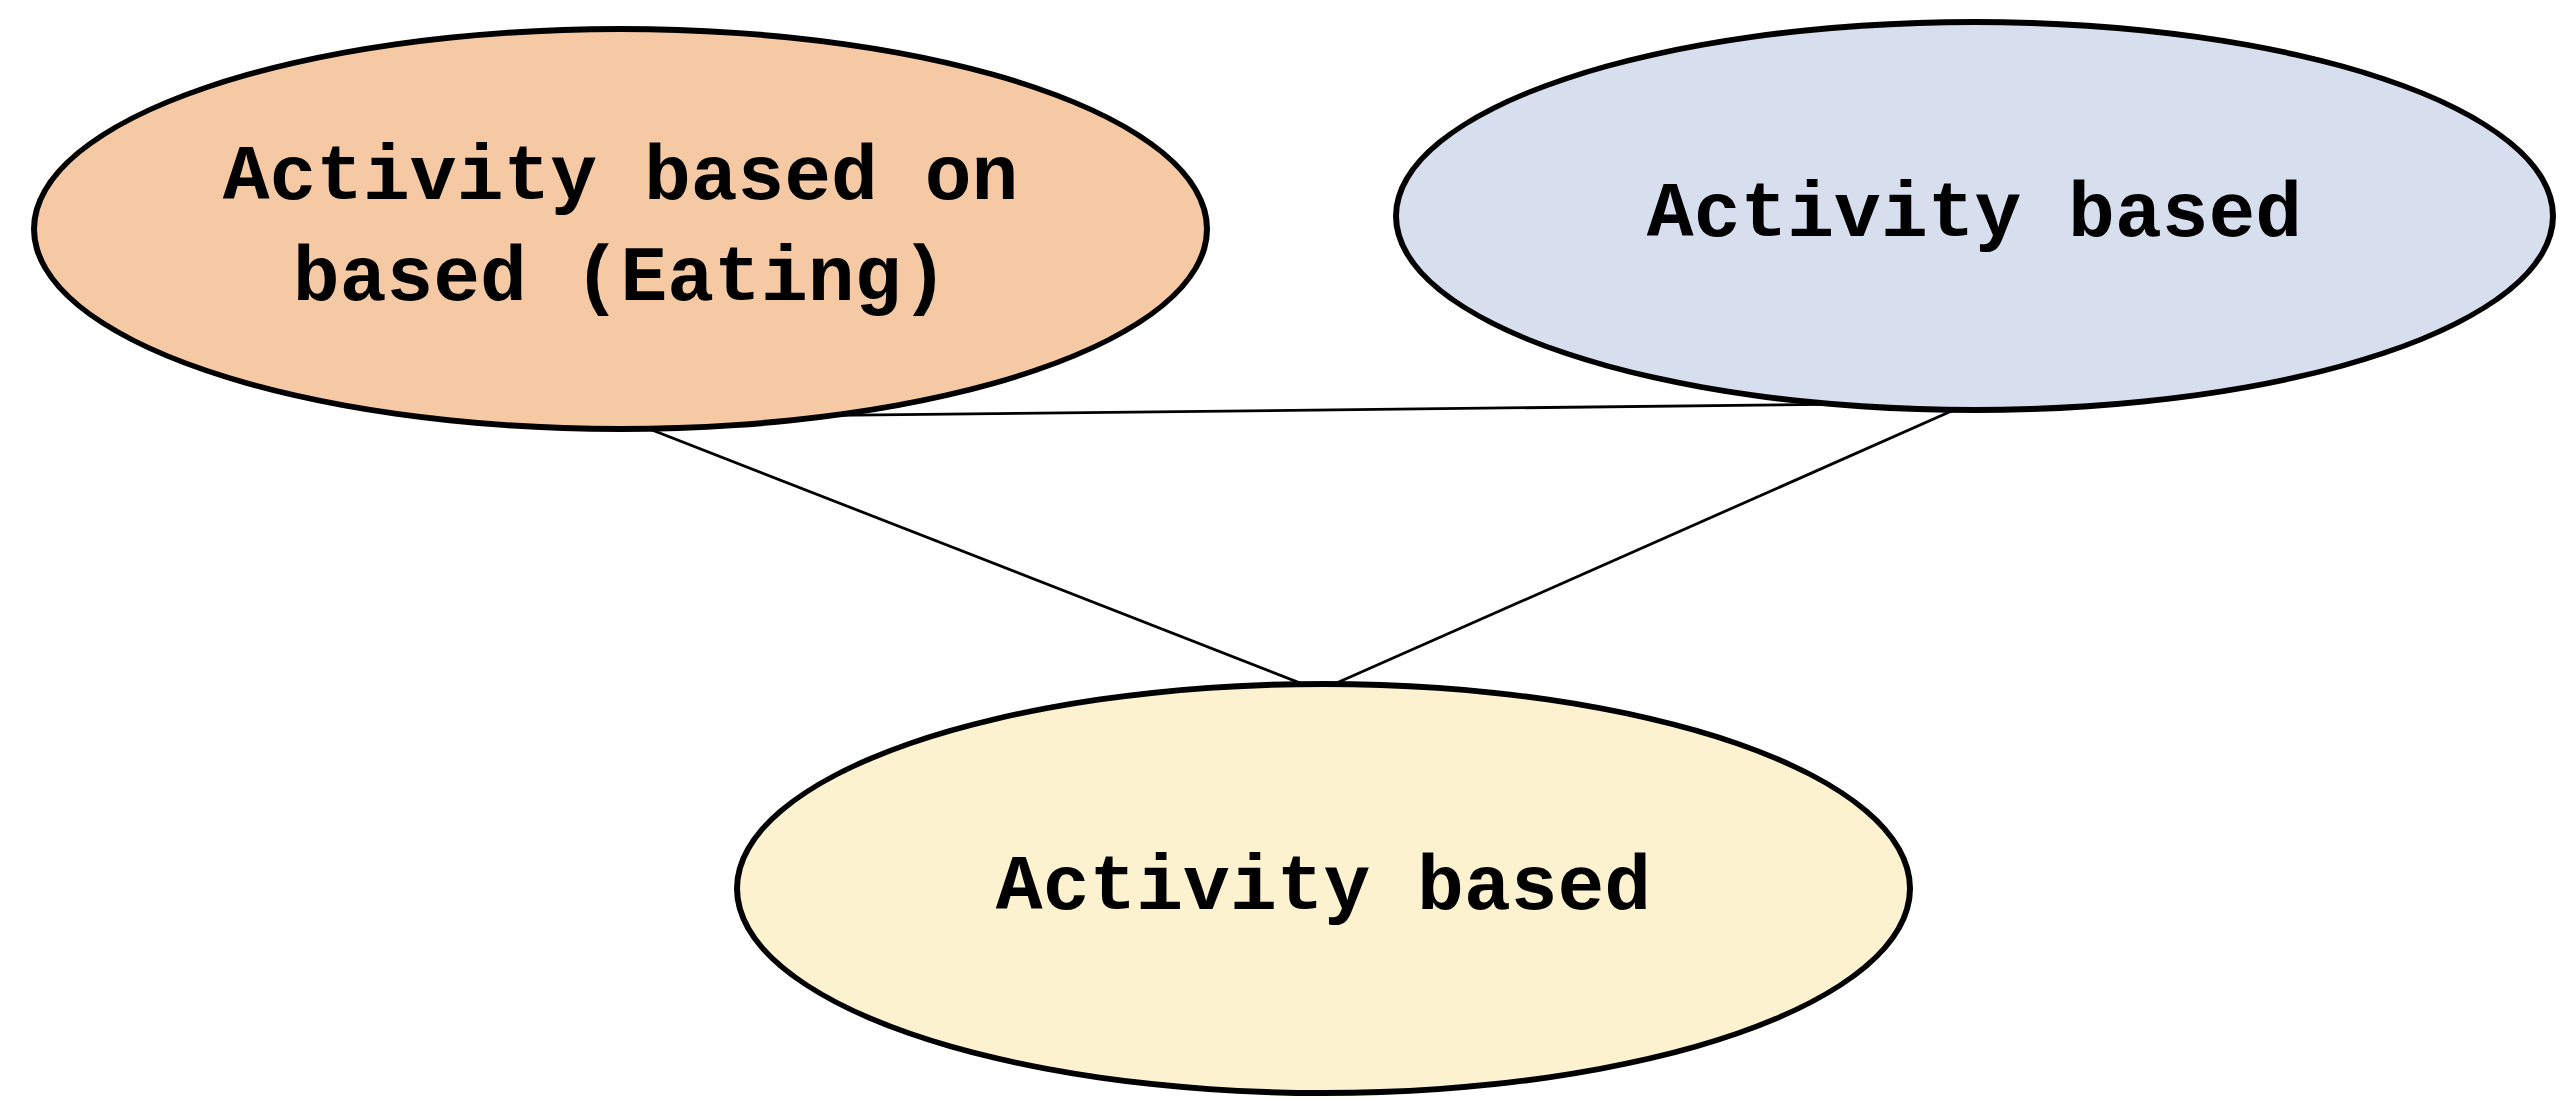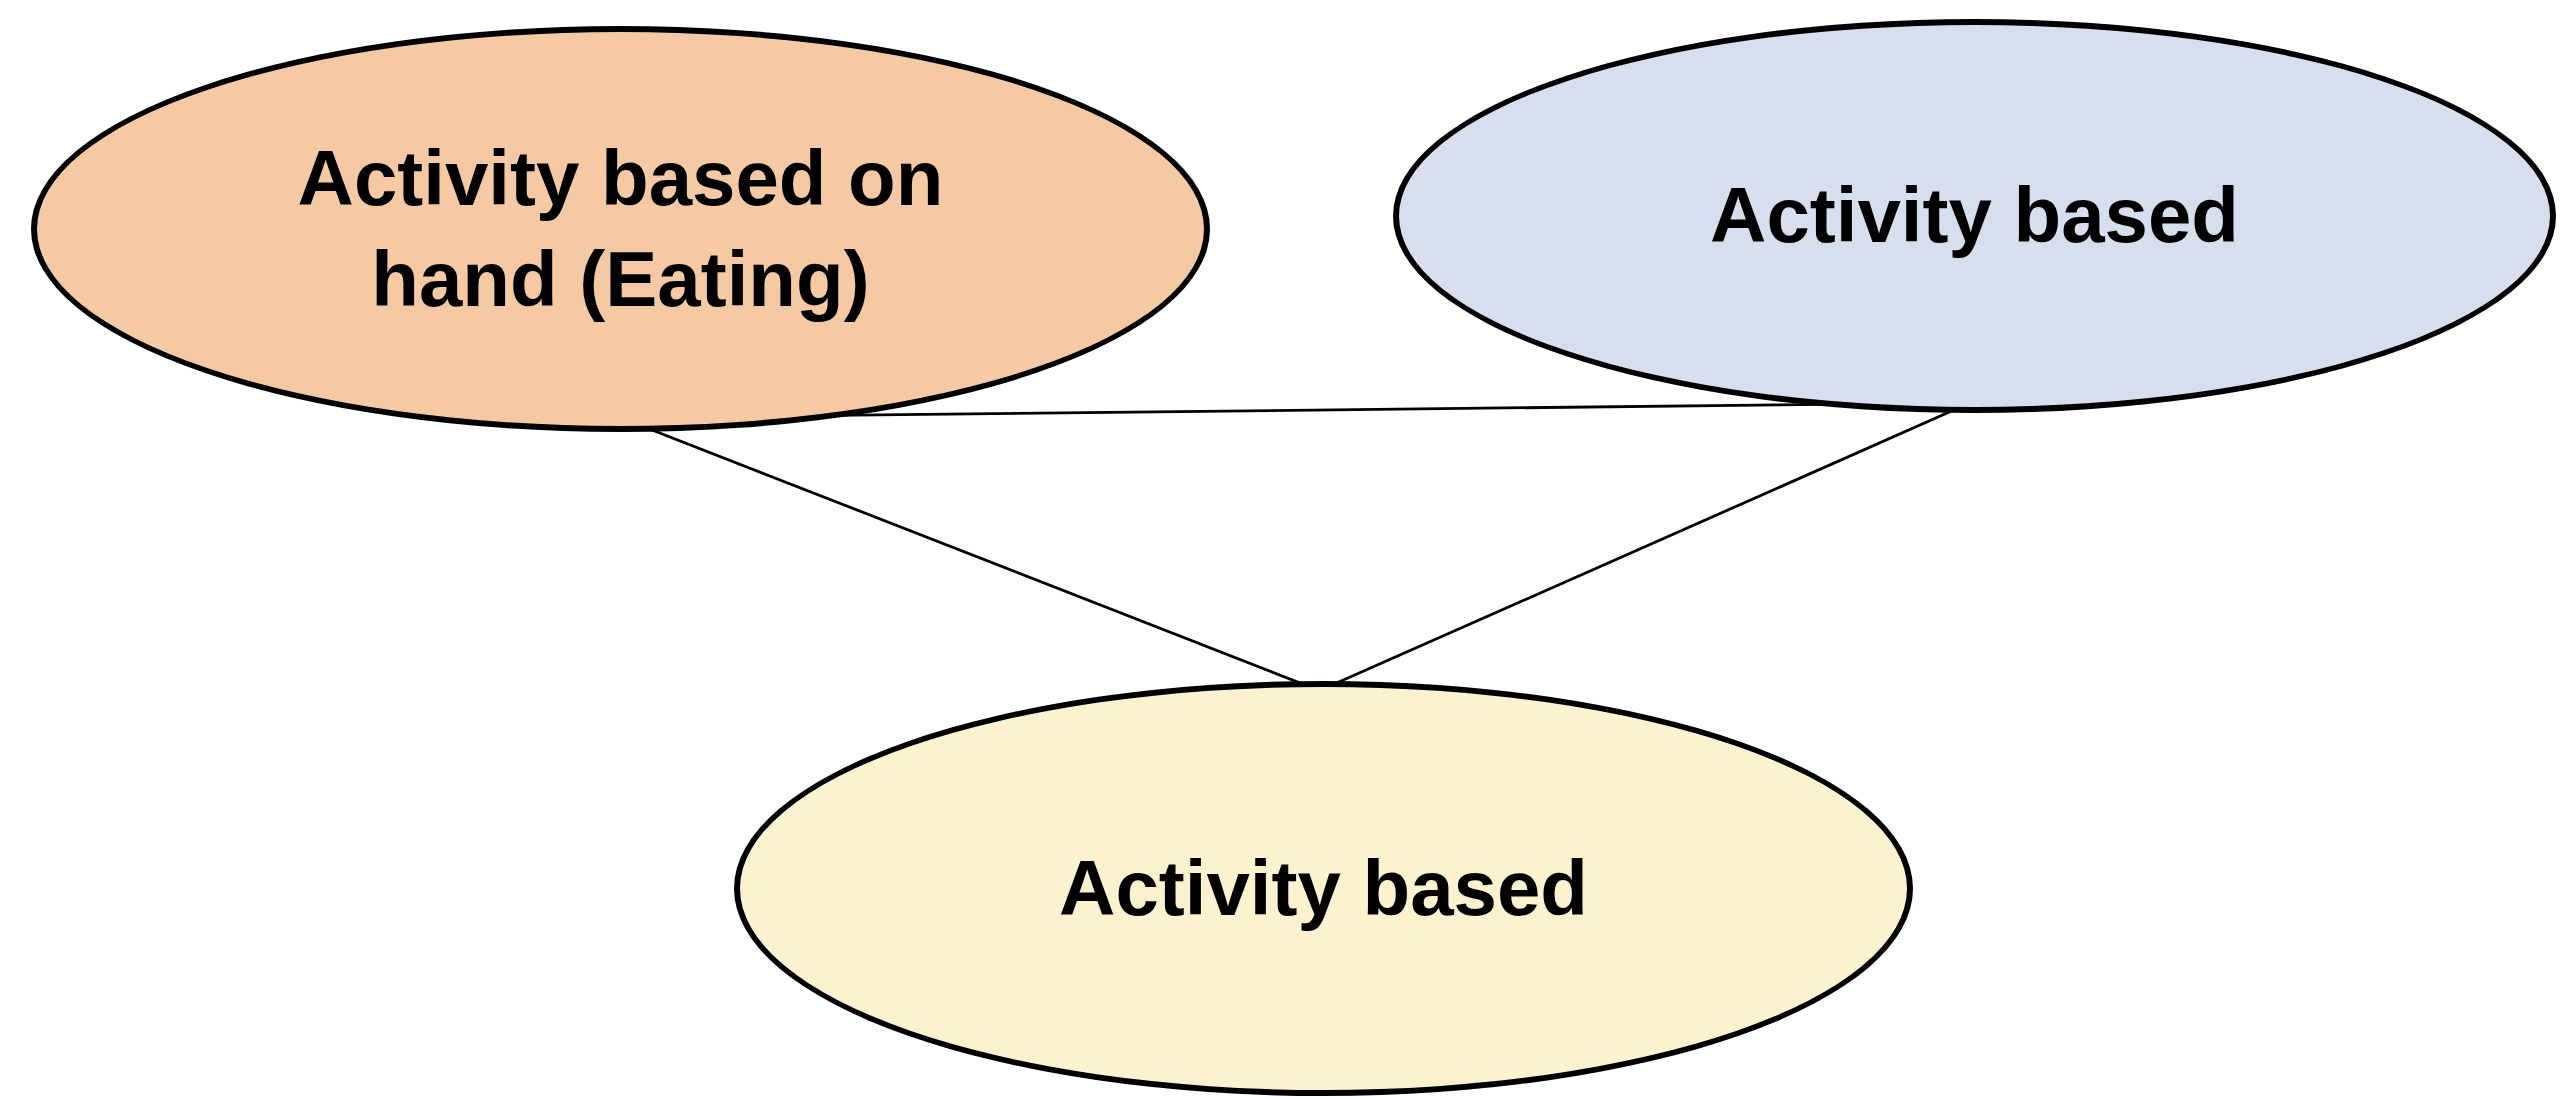--- a/index.html
+++ b/index.html
@@ -5,21 +5,21 @@
   html, body {
     margin: 0;
     padding: 0;
     background: #ffffff;
   }
   .canvas {
     position: relative;
     width: 2576px;
     height: 1099px;
     overflow: hidden;
-    font-family: Liberation Sans, sans-serif;
+    font-family: Liberation Mono, monospace;
   }
   .edges-svg {
     position: absolute;
     left: 0;
     top: 0;
     width: 2576px;
     height: 1099px;
     z-index: 1;
   }
   .node {
@@ -57,21 +57,21 @@
 
   <svg class="edges-svg" viewBox="0 0 2774 1184" xmlns="http://www.w3.org/2000/svg">
     <line x1="668" y1="450" x2="2122" y2="434" stroke-width="3" stroke="#000000"></line>
     <line x1="668" y1="450" x2="1421" y2="744" stroke-width="3" stroke="#000000"></line>
     <line x1="2122" y1="434" x2="1421" y2="744" stroke-width="3" stroke="#000000"></line>
   </svg>
 
   <div class="node node-eating" style="background-color: rgb(245, 201, 164); border-color: rgb(0, 0, 0);">
     <div class="node-label">
       <span class="line">Activity based on</span>
-      <span class="line">hand (Eating)</span>
+      <span class="line">based (Eating)</span>
     </div>
   </div>
 
   <div class="node node-general" style="background-color: rgb(215, 223, 239); border-color: rgb(0, 0, 0);">
     <div class="node-label">
       <span class="line">Activity based</span>
     </div>
   </div>
 
   <div class="node node-base" style="background-color: rgb(252, 242, 207); border-color: rgb(0, 0, 0);">

